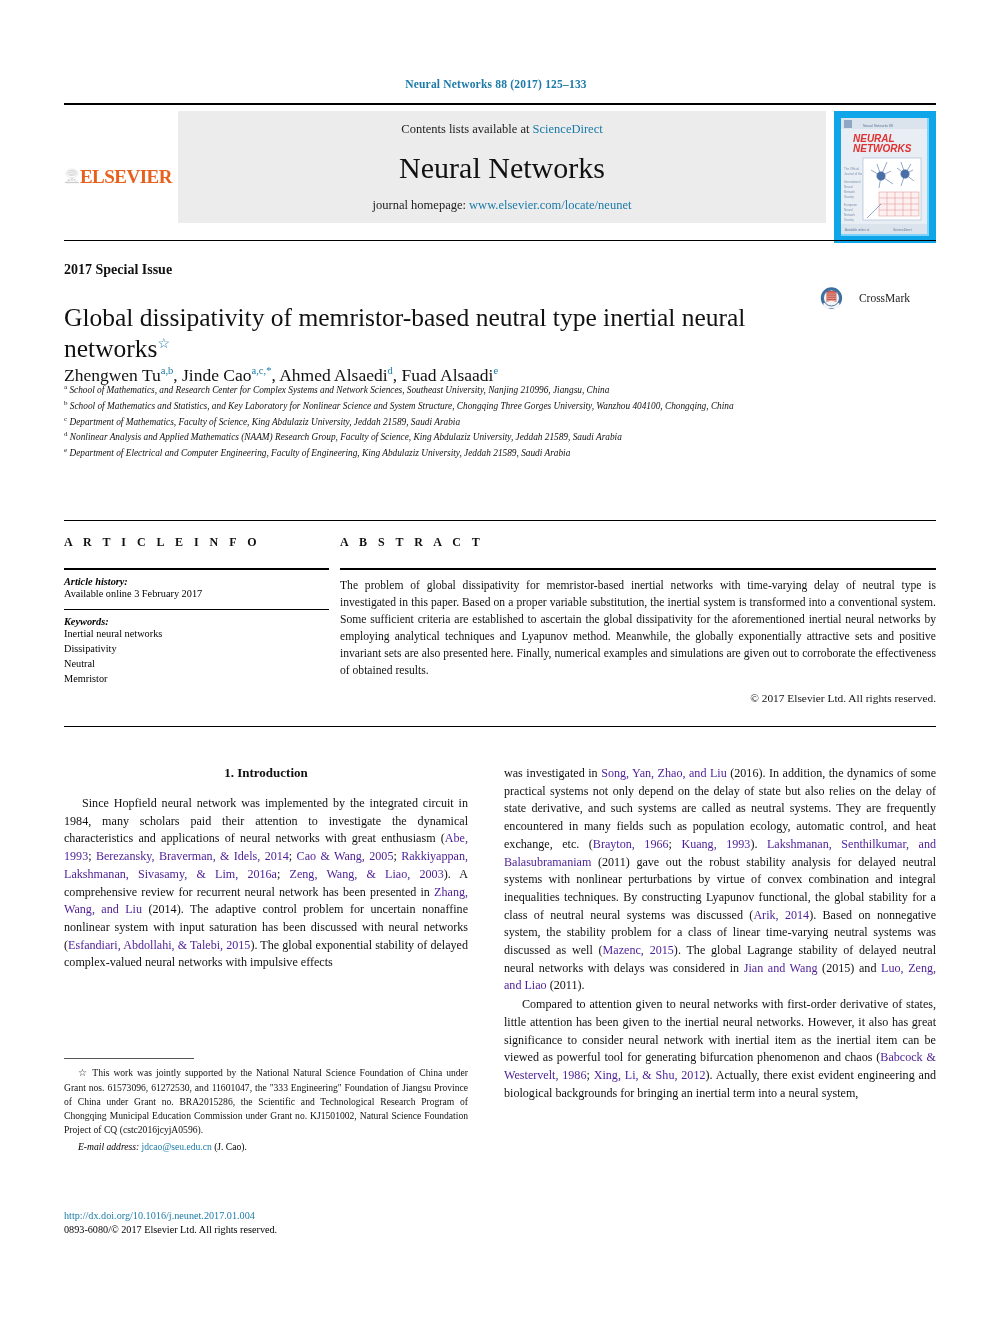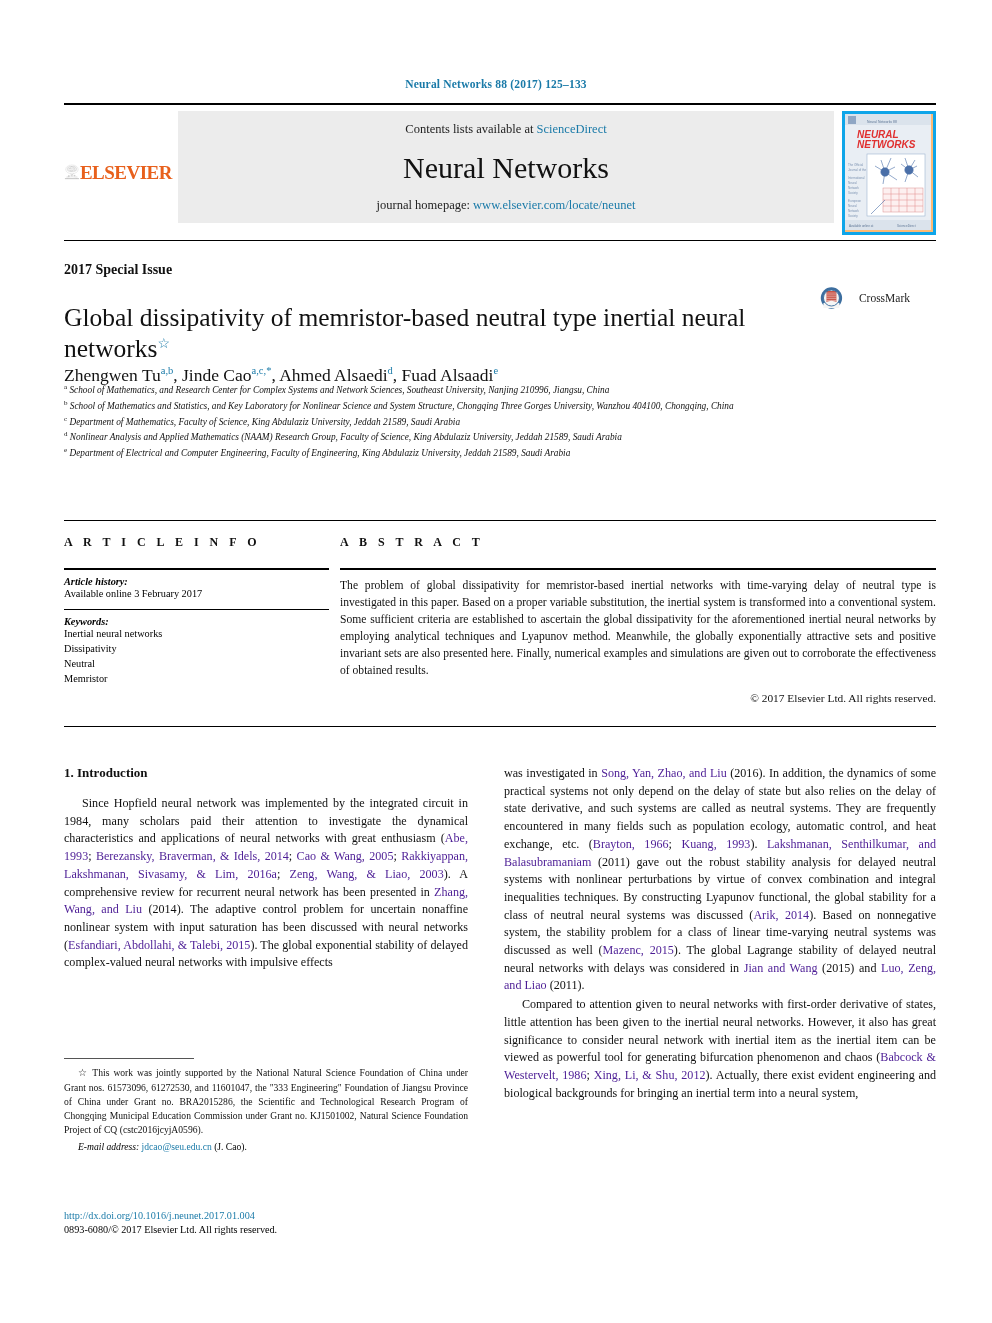--- a/index.html
+++ b/index.html
@@ -87,22 +87,22 @@
     font-family: "Liberation Serif", serif;
     font-size: 30px;
     color: #111;
     line-height: 1;
   }
   .homepage-line { font-size: 12.5px; color: #222; }
   .cover-thumb {
     flex: 0 0 88px;
     width: 88px;
     height: 118px;
-    border: 3px solid #0ea5e9;
-    background: #fdba74;
+    border: 7px solid #0ea5e9;
+    background: #7dd3fc;
     position: relative;
     overflow: hidden;
   }
 
   
   .rule-thin {
     position: absolute;
     left: 64px;
     width: 872px;
     border-top: 1px solid #000;
@@ -198,20 +198,21 @@
   }
 
   
   .col-left { position: absolute; left: 64px; top: 765px; width: 404px; }
   .col-right { position: absolute; left: 504px; top: 765px; width: 432px; }
   .sec-title {
     font-size: 13px;
     font-weight: bold;
     color: #111;
     margin-bottom: 14px;
+    text-align: center;
   }
   .para {
     font-size: 12.1px;
     line-height: 1.465;
     text-align: justify;
     text-indent: 18px;
     color: #111;
     margin: 0 0 1px 0;
   }
   .para.noindent { text-indent: 0; }

